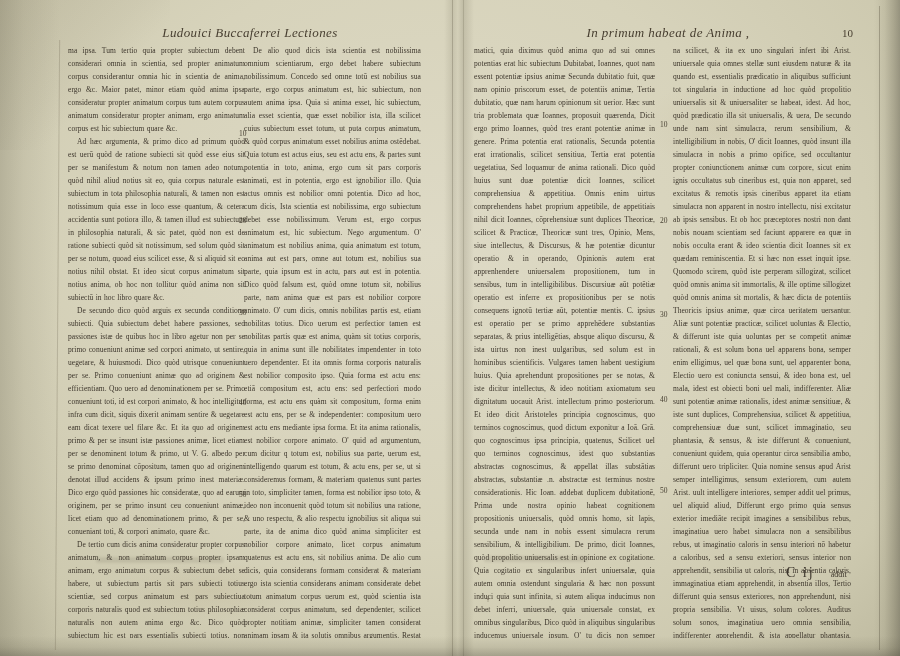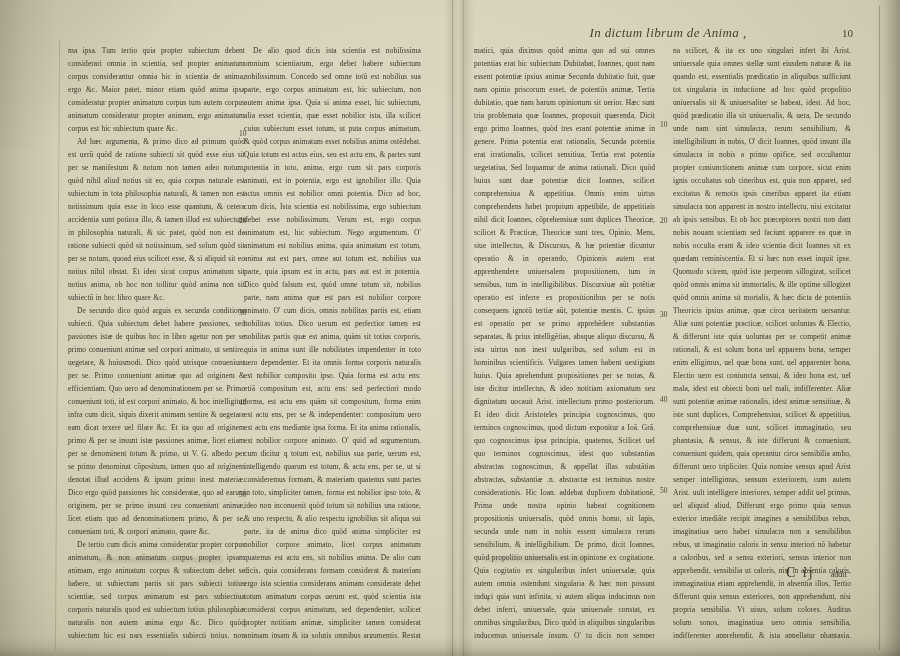--- a/index.html
+++ b/index.html
@@ -64,39 +64,40 @@
 </head>
 <body>
 
 <div class="spread">
 
   <div class="corner-tl"></div>
   <div class="foxing fox1"></div>
   <div class="foxing fox2"></div>
   <div class="foxing fox3"></div>
 
+  <div class="running-title rt-left">Ludouici Buccaferrei Lectiones</div>
 
   <div class="col c1">
       <p>ma ipsa. Tum tertio quia propter subiectum debent considerari omnia in scientia, sed propter animatum corpus considerantur omnia hic in scientia de anima, ergo &amp;c. Maior patet, minor etiam quòd anima ipsa consideratur propter animatum corpus tum autem corpus animatum consideratur propter animam, ergo animatum corpus est hic subiectum quare &amp;c.</p>
       <p class="indent">Ad hæc argumenta, &amp; primo dico ad primum quòd est uerū quòd de ratione subiecti sit quòd esse eius sit per se manifestum &amp; notum non tamen adeo notum, quòd nihil aliud notius sit eo, quia corpus naturale est subiectum in tota philosophia naturali, &amp; tamen non est notissimum quia esse in loco esse quantum, &amp; cetera accidentia sunt potiora illo, &amp; tamen illud est subiectum in philosophia naturali, &amp; sic patet, quòd non est de ratione subiecti quòd sit notissimum, sed solum quòd sit per se notum, quoad eius scilicet esse, &amp; si aliquid sit eo notius nihil obstat. Et ideo sicut corpus animatum sit notius anima, ob hoc non tollitur quòd anima non sit subiectū in hoc libro quare &amp;c.</p>
       <p class="indent">De secundo dico quòd arguis ex secunda conditione subiecti. Quia subiectum debet habere passiones, sed passiones istæ de quibus hoc in libro agetur non per se primo conueniunt animæ sed corpori animato, ut sentire, uegetare, &amp; huiusmodi. Dico quòd utrisque conueniunt per se. Primo conueniunt animæ quo ad originem &amp; efficientiam. Quo uero ad denominationem per se. Primo conueniunt toti, id est corpori animato, &amp; hoc intelligitur infra cum dicit, siquis dixerit animam sentire &amp; uegetare eam dicat texere uel filare &amp;c. Et ita quo ad originem primo &amp; per se insunt istæ passiones animæ, licet etiam per se denominent totum &amp; primo, ut V. G. albedo per se primo denominat cōpositum, tamen quo ad originem denotat illud accidens &amp; ipsum primo inest materiæ. Dico ergo quòd passiones hic consideratæ, quo ad earum originem, per se primo insunt ceu conueniunt animæ, licet etiam quo ad denominationem primo, &amp; per se, conueniant toti, &amp; corpori animato, quare &amp;c.</p>
       <p class="indent">De tertio cum dicis anima consideratur propter corpus animatum, &amp; non animatum corpus propter ipsam animam, ergo animatum corpus &amp; subiectum debet se habere, ut subiectum partis sit pars subiecti totius scientiæ, sed corpus animatum est pars subiectiua corporis naturalis quod est subiectum totius philosophiæ naturalis non autem anima ergo &amp;c. Dico quòd subiectum hic est pars essentialis subiecti totius, non autem pars subiectiua animalis. Et ideo dico quòd falsis est quòd subiectum hic essentiale sit subiectū totius philosophiæ naturalis, licet non sit pars intelligibilis, est tamen pars essentialis corporis naturalis quare &amp;c.</p>
     </div>
   <div class="col c2">
       <p class="indent">De alio quod dicis ista scientia est nobilissima omnium scientiarum, ergo debet habere subiectum nobilissimum. Concedo sed omne totū est nobilius sua parte, ergo corpus animatum est, hic subiectum, non autem anima ipsa. Quia si anima esset, hic subiectum, alia esset scientia, quæ esset nobilior ista, illa scilicet cuius subiectum esset totum, ut puta corpus animatum, &amp; quòd corpus animatum esset nobilius anima ostēdebat. Quia totum est actus eius, seu est actu ens, &amp; partes sunt potentia in toto, anima, ergo cum sit pars corporis animati, est in potentia, ergo est ignobilior illo. Quia actus omnis est nobilior omni potentia. Dico ad hoc, cum dicis, Ista scientia est nobilissima, ergo subiectum debet esse nobilissimum. Verum est, ergo corpus animatum est, hic subiectum. Nego argumentum. O' animatum est nobilius anima, quia animatum est totum, anima aut est pars, omne aut totum est, nobilius sua parte, quia ipsum est in actu, pars aut est in potentia. Dico quòd falsum est, quòd omne totum sit, nobilius parte, nam anima quæ est pars est nobilior corpore animato. O' cum dicis, omnis nobilitas partis est, etiam nobilitas totius. Dico uerum est perfectior tamen est nobilitas partis quæ est anima, quàm sit totius corporis, quia in anima sunt ille nobilitates impendenter in toto uero dependenter. Et ita omnis forma corporis naturalis est nobilior composito ipso. Quia forma est actu ens: etiā compositum est, actu ens: sed perfectiori modo forma, est actu ens quàm sit compositum, forma enim est actu ens, per se &amp; independenter: compositum uero est actu ens mediante ipsa forma. Et ita anima rationalis, est nobilior corpore animato. O' quid ad argumentum, cum dicitur q totum est, nobilius sua parte, uerum est, intelligendo quarum est totum, &amp; actu ens, per se, ut si consideremus formam, &amp; materiam quatenus sunt partes in toto, simpliciter tamen, forma est nobilior ipso toto, &amp; ideo non inconuenit quòd totum sit nobilius una ratione, &amp; uno respectu, &amp; alio respectu ignobilius sit aliqua sui parte, ita de anima dico quòd anima simpliciter est nobilior corpore animato, licet corpus animatum quatenus est actu ens, sit nobilius anima. De alio cum dicis, quia considerans formam considerat &amp; materiam ergo ista scientia considerans animam considerate debet totum animatum corpus uerum est, quòd scientia ista considerat corpus animatum, sed dependenter, scilicet propter notitiam animæ, simpliciter tamen considerat animam ipsam &amp; ita solutis omnibus argumentis. Restat quòd anima ipsa sit subiectum primum huius scientiæ &amp; non corpus animatum, ut dicunt isti, quia anima consideratur nulla potentia eius omissa quare &amp;c.</p>
       <p class="indent">Ideo fuit secunda singularia Ioannis Grammatici</p>
     </div>
 
   <span class="gutter-num" style="left:239px;top:129px">10</span>
   <span class="gutter-num" style="left:239px;top:216px">20</span>
   <span class="gutter-num" style="left:239px;top:308px">30</span>
   <span class="gutter-num" style="left:239px;top:398px">40</span>
   <span class="gutter-num" style="left:239px;top:490px">50</span>
 
-  <div class="running-title rt-right">In dictum librum de Anima ,</div>
+  <div class="running-title rt-right">In primum habeat de Anima ,</div>
   <div class="page-number">10</div>
 
   <div class="col c3">
       <p>matici, quia diximus quòd anima quo ad sui omnes potentias erat hic subiectum Dubitabat, Ioannes, quot nam essent potentiæ ipsius animæ Secunda dubitatio fuit, quæ nam opinio priscorum esset, de potentiis animæ, Tertia dubitatio, quæ nam harum opinionum sit uerior. Hæc sunt tria problemata quæ Ioannes, proposuit quærenda, Dicit ergo primo Ioannes, quòd tres erant potentiæ animæ in genere. Prima potentia erat rationalis, Secunda potentia erat irrationalis, scilicet sensitiua, Tertia erat potentia uegetatiua, Sed loquamur de anima rationali. Dico quòd huius sunt duæ potentiæ dicit Ioannes, scilicet comprehensiua &amp; appetitiua. Omnis enim uirtus comprehendens habet proprium appetibile, de appetitiais nihil dicit Ioannes, cōprehensiuæ sunt duplices Theoricæ, scilicet &amp; Practicæ, Theoricæ sunt tres, Opinio, Mens, siue intellectus, &amp; Discursus, &amp; hæ potentiæ dicuntur operatio &amp; in operando, Opinionis autem erat apprenhendere uniuersalem propositionem, tum in sensibus, tum in intelligibilibus. Discursiuæ aūt potētiæ operatio est inferre ex propositionibus per se notis consequens ignotū tertiæ aūt, potentiæ mentis. C. ipsius est operatio per se primo apprehēdere substantias separatas, &amp; prius intelligētias, absque aliquo discursu, &amp; ista uirtus non inest uulgaribus, sed solum est in hominibus scientificis. Vulgares tamen habent uestigium huius. Quia aprehendunt propositiones per se notas, &amp; iste dicitur intellectus, &amp; ideo notitiam axiomatum seu dignitatum uocauit Arist. intellectum primo posteriorum. Et ideo dicit Aristoteles principia cognoscimus, quo terminos cognoscimus, quod dictum exponitur a Ioā. Grā. quo cognoscimus ipsa principia, quatenus, Scilicet uel quo terminos cognoscimus, idest quo substantias abstractas cognoscimus, &amp; appellat illas substātias abstractas, substantiæ .n. abstractæ est terminus nostre considerationis. Hic Ioan. addebat duplicem dubitationē, Prima unde nostra opinio habeat cognitionem propositionis uniuersalis, quòd omnis homo, sit lapis, secunda unde nam in nobis essent simulacra rerum sensibilium, &amp; intelligibilium. De primo, dicit Ioannes, quòd propolitio uniuersalis est in opinione ex cogitatione. Quia cogitatio ex singularibus infert uniuersalæ, quia autem omnia ostendunt singularia &amp; hæc non possunt induci quia sunt infinita, si autem aliqua inducimus non debet inferri, uniuersale, quia uniuersale constat, ex omnibus singularibus, Dico quòd in aliquibus singularibus inducemus uniuersale ipsum, O' tu dicis non semper uerum est sed aliquando, Et quando est, hoc dicetis uos, O' Dico est, quando prædicatio essentialis est, ibi tunc sequitur ex uno singulari uniuersale, sicut fecit Arist. secundo huius, ubi ostendit omnes stellas esse sphericæ figuræ ex lu-</p>
     </div>
   <div class="col c4">
       <p>na scilicet, &amp; ita ex uno singulari infert ibi Arist. uniuersale quia omnes stellæ sunt eiusdem naturæ &amp; ita quando est, essentialis prædicatio in aliquibus sufficiunt tot singularia in inductione ad hoc quòd propolitio uniuersalis sit &amp; uniuersaliter se habeat, idest. Ad hoc, quòd prædicatio illa sit uniuersalis, &amp; uera, De secundo unde nam sint simulacra, rerum sensibilium, &amp; intelligibilium in nobis, O' dicit Ioannes, quòd insunt illa simulacra in nobis a primo opifice, sed occultantur propter coniunctionem animæ cum corpore, sicut enim ignis occultatus sub cineribus est, quia non apparet, sed excitatus &amp; remotis ipsis cineribus apparet ita etiam simulacra non apparent in nostro intellectu, nisi excitatur ab ipsis sensibus. Et ob hoc præceptores nostri non dant nobis nouam scientiam sed faciunt apparere ea quæ in nobis occulta erant &amp; ideo scientia dicit Ioannes sit ex quædam reminiscentia. Et si hæc non esset inquit ipse. Quomodo scirem, quòd iste perperam sillogizat, scilicet quòd omnis anima sit immortalis, &amp; ille optime sillogizet quòd omnis anima sit mortalis, &amp; hæc dicta de potentiis Theoricis ipsius animæ, quæ circa ueritatem uersantur. Aliæ sunt potentiæ practicæ, scilicet uoluntas &amp; Electio, &amp; differunt iste quia uoluntas per se competit animæ rationali, &amp; est solum bona uel apparens bona, semper enim elligimus, uel quæ bona sunt, uel apparenter bona, Electio uero est coniuncta sensui, &amp; ideo bona est, uel mala, idest est obiecti boni uel mali, indifferenter. Aliæ sunt potentiæ animæ rationalis, idest animæ sensitiuæ, &amp; iste sunt duplices, Comprehensiua, scilicet &amp; appetitiua, comprehensiuæ duæ sunt, scilicet immaginatio, seu phantasia, &amp; sensus, &amp; iste differunt &amp; conueniunt, conueniunt quidem, quia operantur circa sensibilia ambo, differunt uero tripliciter. Quia nomine sensus apud Arist semper intelligimus, sensum exteriorem, cum autem Arist. uult intelligere interiores, semper addit uel primus, uel aliquid aliud, Differunt ergo primo quia sensus exterior imediāte recipit imagines a sensibilibus rebus, imaginatiua uero habet simulacra non a sensibilibus rebus, ut imaginatio caloris in sensu interiori nō habetur a caloribus, sed a sensu exteriori, sensus interior non apprehendit, sensibilia ut caloris, nisi in absentia caloris, immaginatiua etiam apprehendit, in absentia illos, Tertio differunt quia sensus exteriores, non apprehendunt, nisi propria sensibilia. Vt uisus, solum colores. Auditus solum sonos, imaginatiua uero omnia sensibilia, indifferenter apprehendit, &amp; ista appellatur phantasia, quasi phandon, stasis, idest quies apparentium omnium sensibilium, quia omnia, quæ apparent sensibus exterioribus in ea quiescunt, &amp; istam uirtutem appellauit, Arist. intellectum passiuum &amp; hoc merito, quia</p>
     </div>
 
   <span class="gutter-num" style="left:660px;top:120px">10</span>

